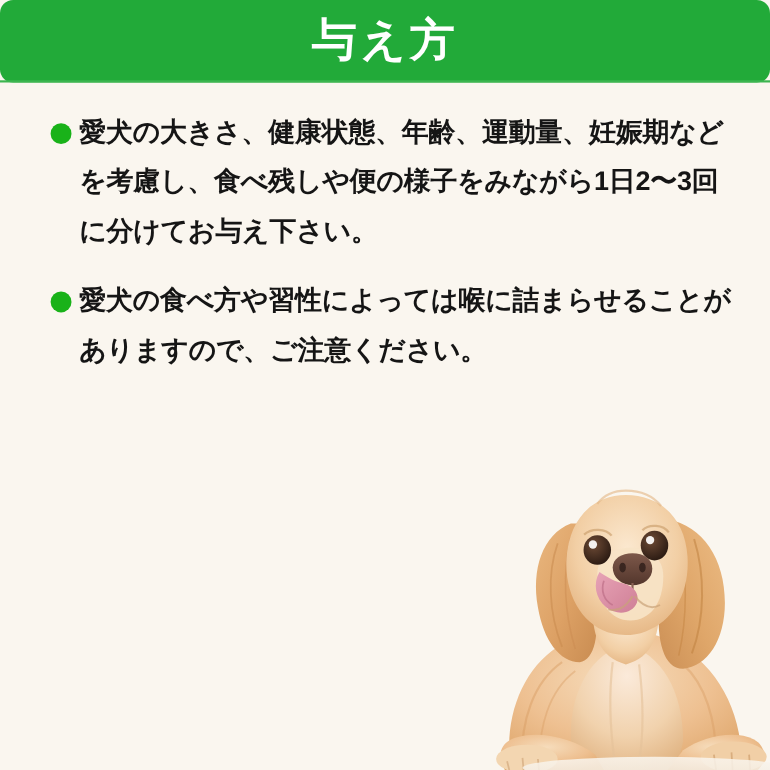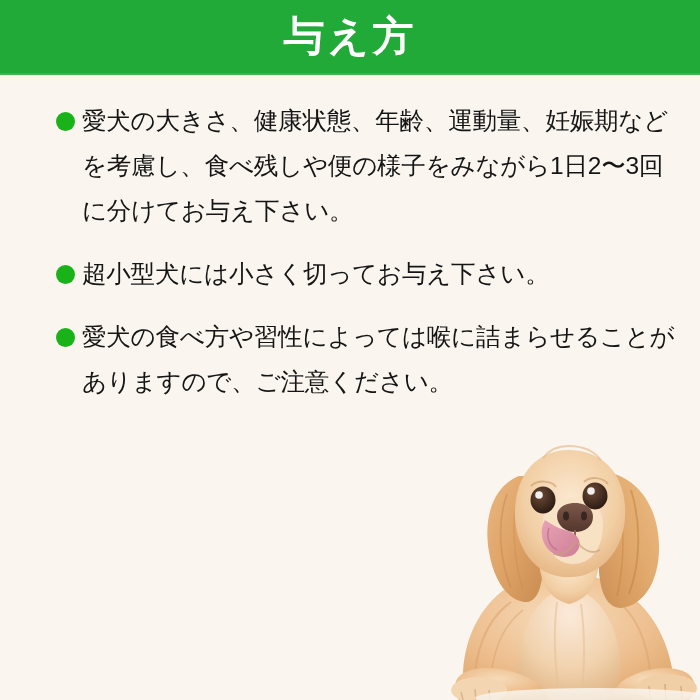--- a/index.html
+++ b/index.html
@@ -26,20 +26,21 @@
     position: absolute;
     left: 0;
     top: 0;
     width: 700px;
     height: 75px;
     background: #22aa39;
     display: flex;
     align-items: center;
     justify-content: center;
     box-sizing: border-box;
+    border-radius: 12px;
   }
   #header-banner::after {
     content: "";
     position: absolute;
     left: 0;
     bottom: 0;
     width: 100%;
     height: 2px;
     background: #3cb550;
   }
@@ -61,26 +62,27 @@
     right: 0px;
     bottom: 0px;
     width: 255px;
     height: 258px;
     pointer-events: none;
   }
 
   
   #instruction-list {
     position: absolute;
-    left: 52px;
+    left: 42px;
     top: 98px;
     width: 632px;
     margin: 0;
     padding: 0;
     list-style: none;
+    font-weight: bold;
   }
   .instruction-item {
     position: relative;
     padding-left: 30px;
     margin: 0 0 18px 0;
     color: #151515;
     font-size: 24.5px;
     line-height: 45px;
     letter-spacing: -0.2px;
     text-align: left;
@@ -210,21 +212,17 @@
     <path d="M132 100 C140 110 148 112 155 108" stroke="#c9a279" stroke-width="1.8" fill="none" opacity="0.7"></path>
   </svg>
 
   <ul id="instruction-list">
     <li class="instruction-item">
       <span class="bullet-dot"></span>
       <span class="instruction-text">愛犬の大きさ、健康状態、年齢、運動量、妊娠期などを考慮し、食べ残しや便の様子をみながら1日2〜3回に分けてお与え下さい。</span>
     </li>
     <li class="instruction-item">
       <span class="bullet-dot"></span>
-      <span class="instruction-text">超小型犬には小さく切ってお与え下さい。</span>
-    </li>
-    <li class="instruction-item">
-      <span class="bullet-dot"></span>
       <span class="instruction-text">愛犬の食べ方や習性によっては喉に詰まらせることがありますので、ご注意ください。</span>
     </li>
   </ul>
 
 </div>
 
 </body></html>

